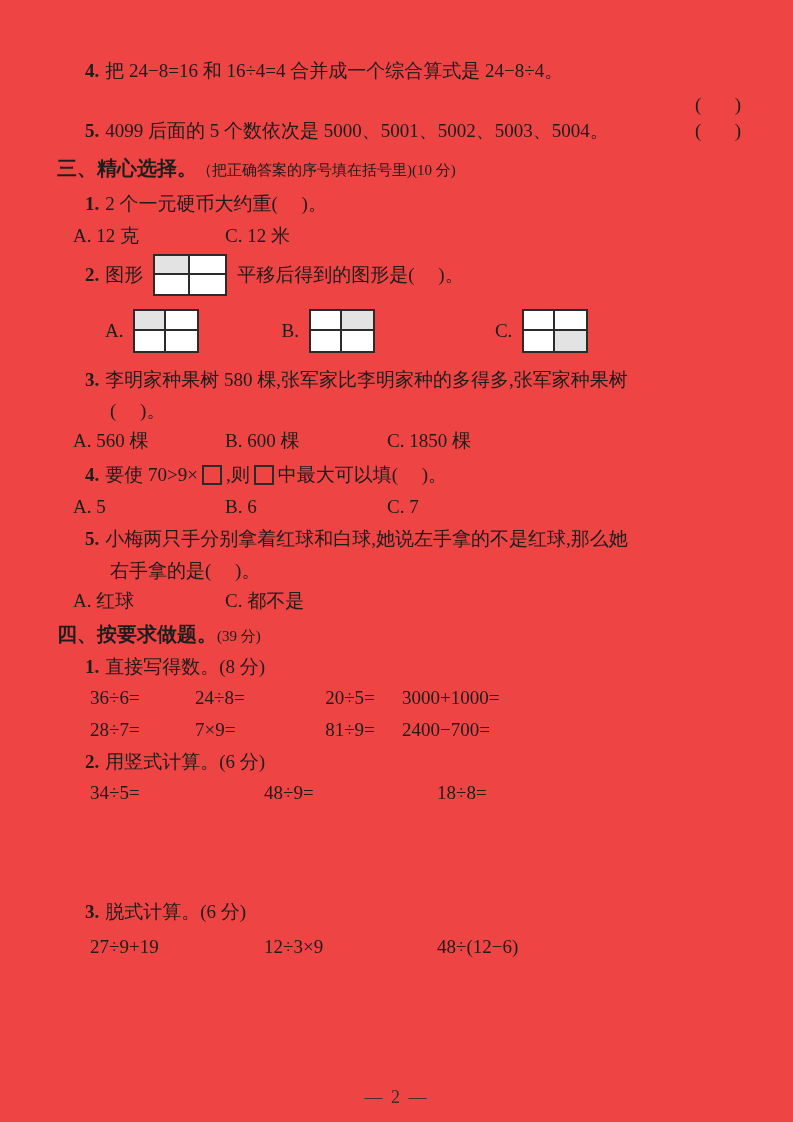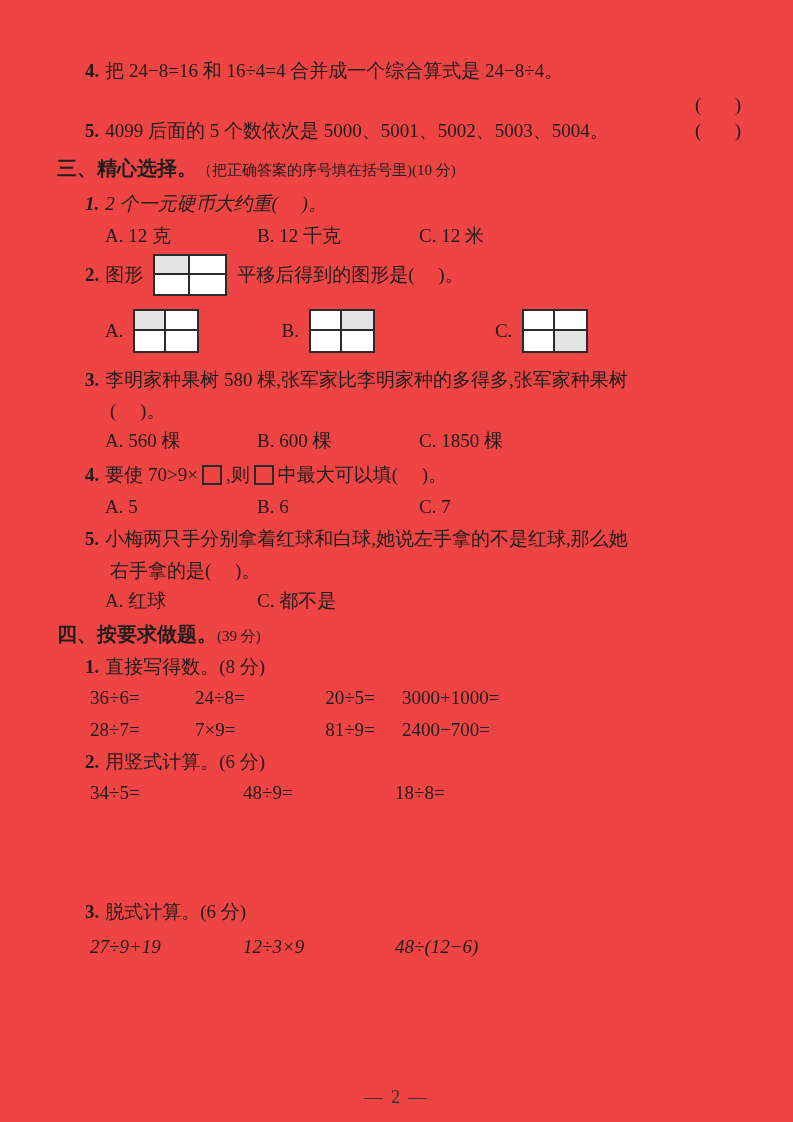--- a/index.html
+++ b/index.html
@@ -15,21 +15,21 @@
   .content{padding:58px 48px 0 57px;box-sizing:border-box;}
   .ln{line-height:26px;height:26px;white-space:nowrap;}
   .qnum{font-weight:700;margin-right:6px;}
   .q-indent{margin-left:28px;}
   .wrap-indent{margin-left:53px;}
   .paren-line{text-align:right;padding-right:4px;margin-top:8px;}
   .judge5{display:flex;justify-content:space-between;margin-top:0;padding-right:4px;}
   .sec-title{font-size:20px;line-height:28px;height:28px;white-space:nowrap;}
   .sec-bold{font-weight:700;}
   .sec-rest{font-size:15px;font-weight:400;}
-  .opts{display:flex;margin-left:48px;}
+  .opts{display:flex;margin-left:16px;}
   .opts .o1{width:152px;}
   .opts .o2{width:162px;}
   .q2row{display:flex;align-items:center;height:48px;margin-left:28px;margin-top:2px;white-space:nowrap;}
   .gopts{display:flex;align-items:center;height:52px;margin-left:48px;margin-top:6px;}
   .gpair{display:flex;align-items:center;}
   .gpair .glabel{margin-right:10px;}
   .gp2{margin-left:82px;}
   .gp3{margin-left:120px;}
   .grid-fig{
     display:grid;grid-template-columns:1fr 1fr;grid-template-rows:1fr 1fr;
@@ -42,24 +42,24 @@
   .shade-tr .c2{background:#e3e3e3;}
   .shade-br .c4{background:#e3e3e3;}
   .q-fig{width:74px;height:42px;margin:0 10px;}
   .blank-box{display:inline-block;width:20px;height:20px;border:2px solid #2b2b2b;
     vertical-align:-4px;margin:0 4px;box-sizing:border-box;}
   .boxline{line-height:30px;height:30px;}
   .calc4{display:flex;margin-left:33px;}
   .calc4 .k1{width:105px;}
   .calc4 .k2{width:103px;}
   .calc4 .k3{width:104px;text-align:center;}
-  .calc3{display:flex;margin-left:33px;}
+  .calc3{display:flex;margin-left:33px;gap:21px;}
   .calc3 .k1{width:153px;}
   .calc3 .k2{width:152px;}
-  .mt4{margin-top:4px;}.mt5{margin-top:5px;}.mt6{margin-top:6px;}.mt9{margin-top:9px;font-style:italic;}.mt10{margin-top:10px;}
+  .mt4{margin-top:4px;}.mt5{margin-top:5px;}.mt6{margin-top:6px;}.mt9{margin-top:9px;}.mt10{margin-top:10px;}
   .mt93{margin-top:93px;}
   .pagenum{position:absolute;bottom:14px;left:0;right:0;text-align:center;
     font-size:18px;color:#333;letter-spacing:2px;}
 </style>
 </head>
 <body>
 
 <div class="page">
   <div class="content">
 
@@ -79,21 +79,20 @@
 
     <div class="sec-title mt10">
       <span class="sec-bold">三、精心选择。</span><span class="sec-rest">（把正确答案的序号填在括号里)(10 分)</span>
     </div>
 
     <div class="ln q-indent mt9">
       <span class="qnum">1.</span><span>2 个一元硬币大约重(&nbsp;&nbsp;&nbsp;&nbsp;&nbsp;)。</span>
     </div>
     <div class="ln opts mt6">
       <span class="o1">A. 12 克</span>
-      <span class="o2">B. 12 千克</span>
       <span>C. 12 米</span>
     </div>
 
     <div class="q2row">
       <span class="qnum">2.</span>
         <span>图形</span>
       <span class="grid-fig q-fig shade-tl">
         <span class="c1"></span>
         <span class="c2"></span>
         <span class="c3"></span>

